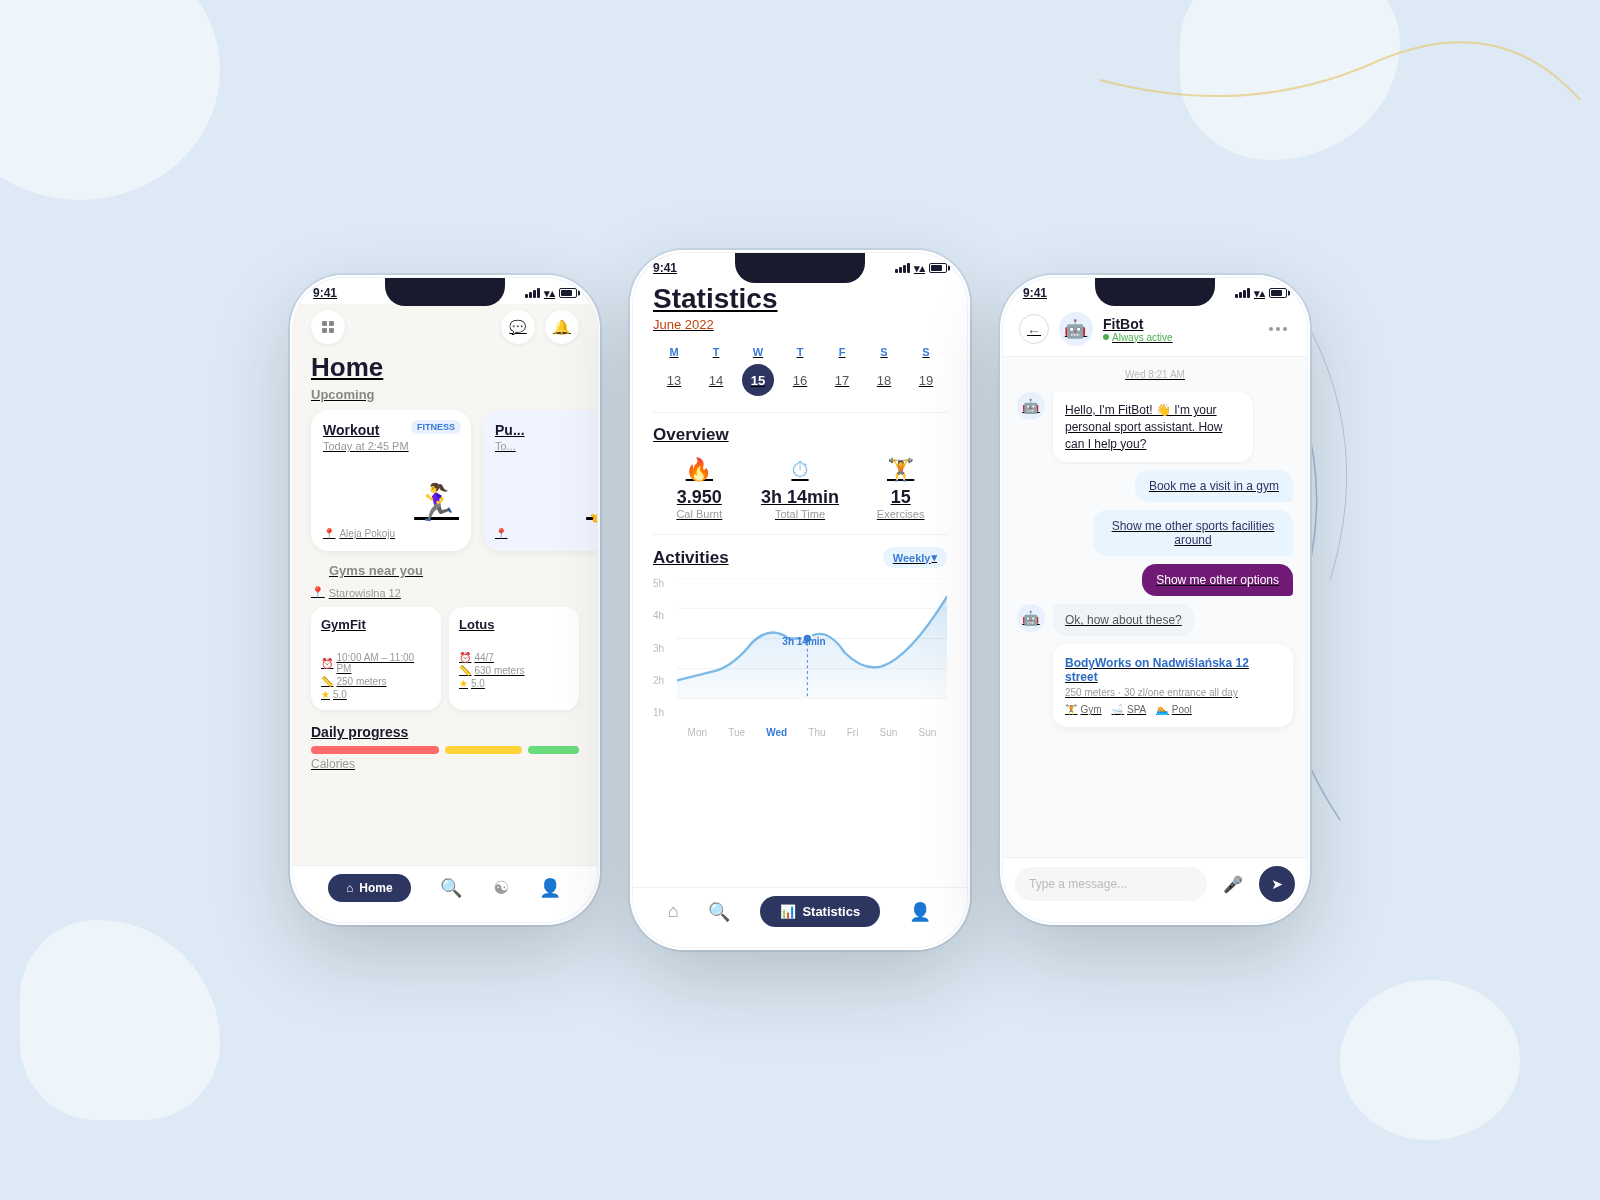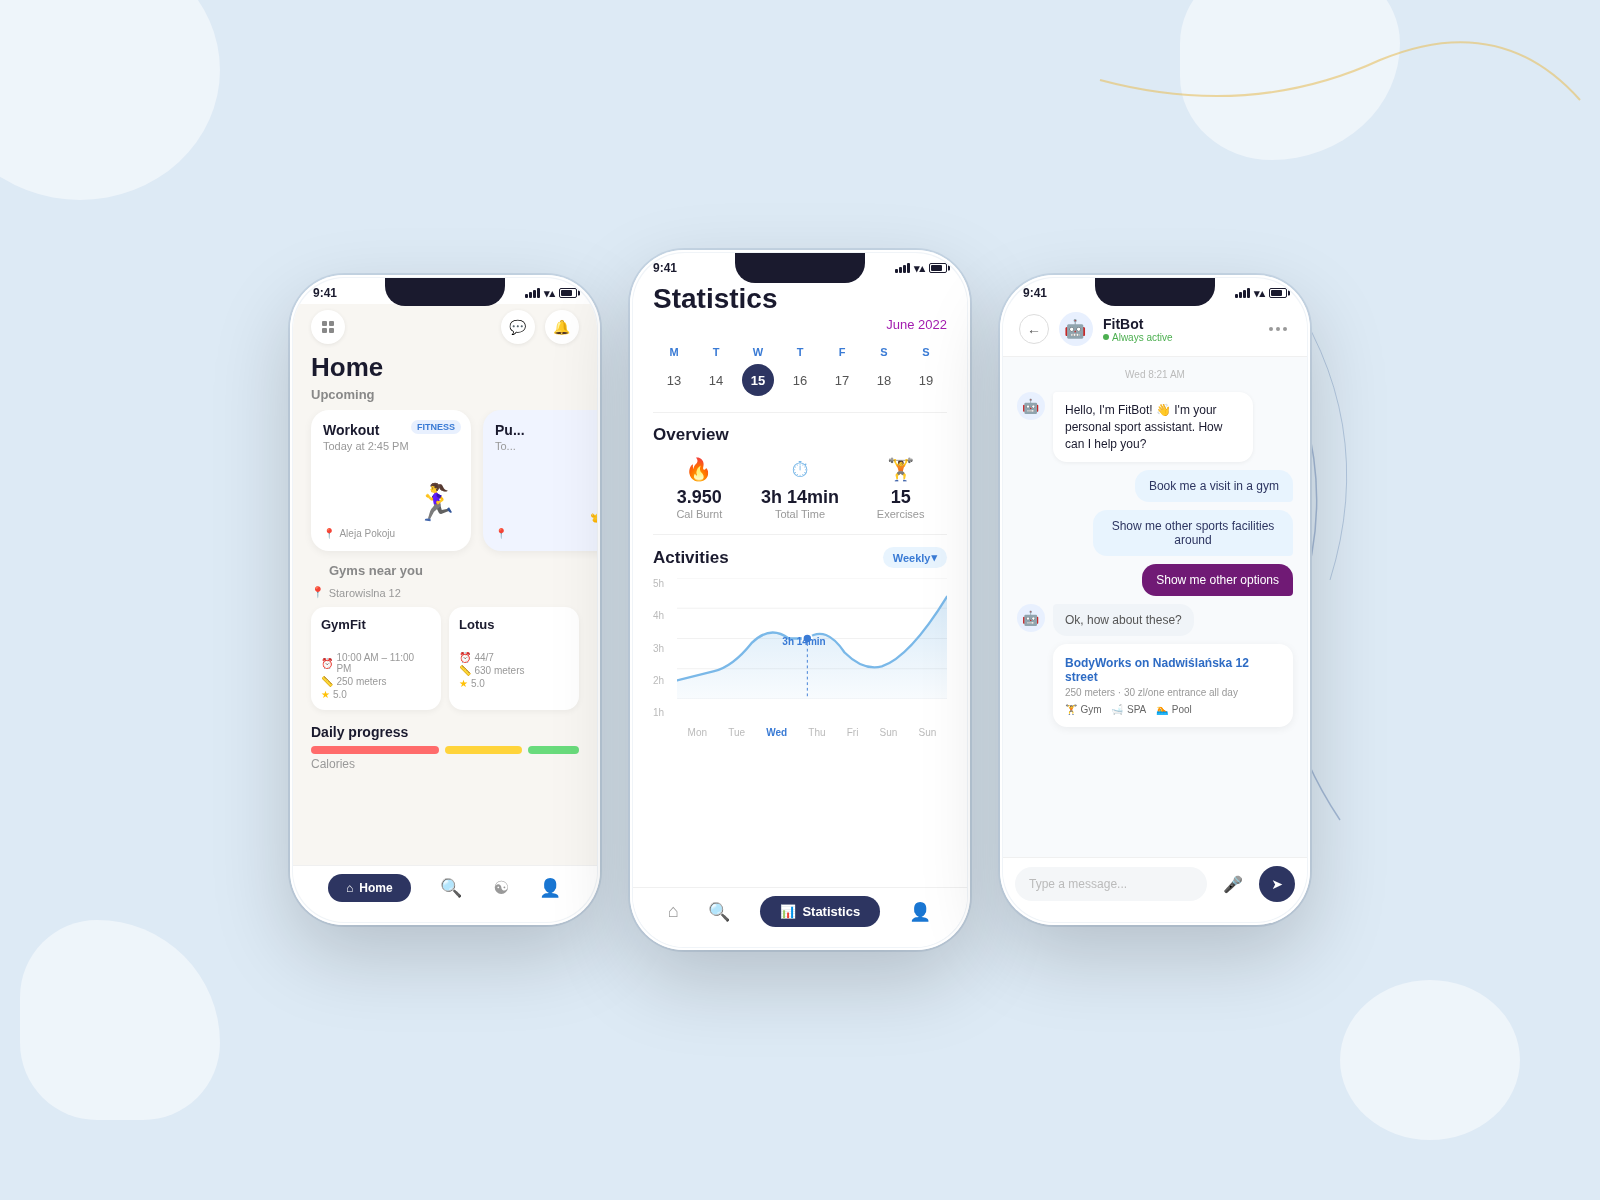--- a/index.html
+++ b/index.html
@@ -46,20 +46,21 @@
     .phone-center { width: 340px; height: 700px; }
     .phone-right { width: 310px; height: 650px; }
 
     
     .phone-inner {
       position: absolute;
       top: 3px; left: 3px; right: 3px; bottom: 3px;
       background: #fff;
       border-radius: 52px;
       overflow: hidden;
+      text-decoration: underline;
     }
 
     
     .notch {
       position: absolute;
       top: 0;
       left: 50%;
       transform: translateX(-50%);
       width: 120px;
       height: 28px;
@@ -245,23 +246,22 @@
     }
     .stats-title {
       font-size: 28px;
       font-weight: 700;
       color: #1a1a2e;
       margin-bottom: 2px;
       padding-top: 4px;
     }
     .stats-month {
       font-size: 13px;
-      color: #a21caf;
+      color: #c2410c;
       margin-bottom: 14px;
-      text-align: right;
     }
 
     
     .calendar-strip {
       margin-bottom: 16px;
     }
     .cal-days-row {
       display: grid;
       grid-template-columns: repeat(7, 1fr);
       text-align: center;

